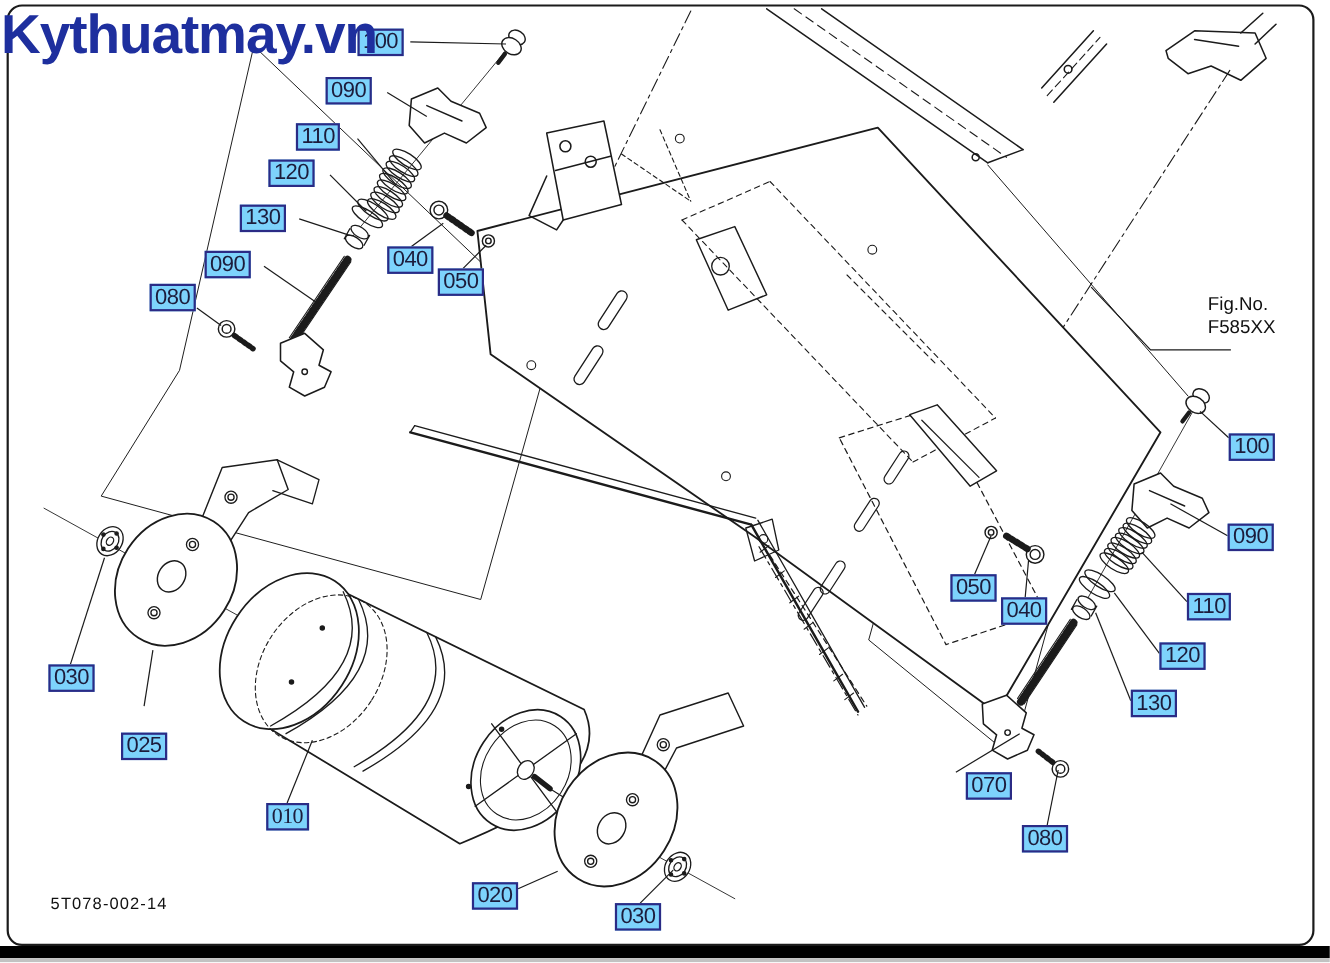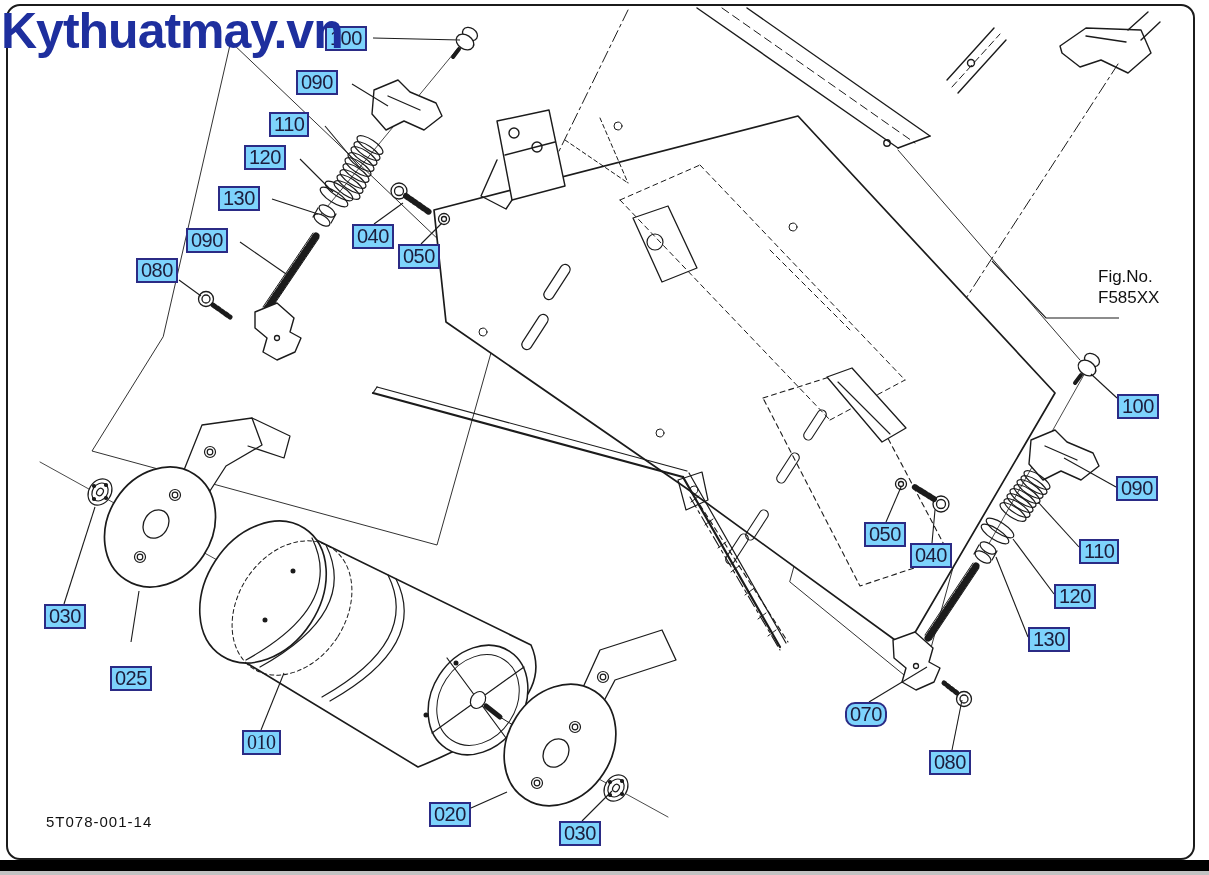--- a/index.html
+++ b/index.html
@@ -373,28 +373,28 @@
       <div class="plabel" style="left: 242px; top: 730px; font-family: Liberation Serif, serif;">010</div>
       <div class="plabel" style="left: 429px; top: 802px; text-align: center;">020</div>
       <div class="plabel" style="left: 559px; top: 821px;">030</div>
       <div class="plabel" style="left: 1117px; top: 394px;">100</div>
       <div class="plabel" style="left: 1116px; top: 476px;">090</div>
       <div class="plabel" style="left: 1079px; top: 539px;">110</div>
       <div class="plabel" style="left: 1054px; top: 584px;">120</div>
       <div class="plabel" style="left: 1028px; top: 627px;">130</div>
       <div class="plabel" style="left: 864px; top: 522px;">050</div>
       <div class="plabel" style="left: 910px; top: 543px;">040</div>
-      <div class="plabel" style="left: 845px; top: 702px; border-radius: 10px;">070</div>
+      <div class="plabel" style="left: 878px; top: 702px;">070</div>
       <div class="plabel" style="left: 929px; top: 750px;">080</div>
     </div>
 
   <div class="fig-ref" style="left: 1098px; top: 266px;">
     <div>Fig.No.</div>
     <div>F585XX</div>
   </div>
 
-  <div class="drawing-number" style="left: 46px; top: 813px;">5T078-001-14</div>
+  <div class="drawing-number" style="left: 46px; top: 813px;">5T078-002-14</div>
 
   <div class="watermark">Kythuatmay.vn</div>
 
   <div class="footer-bar"></div>
   <div class="footer-strip"></div>
 </div>
 
 </body></html>

